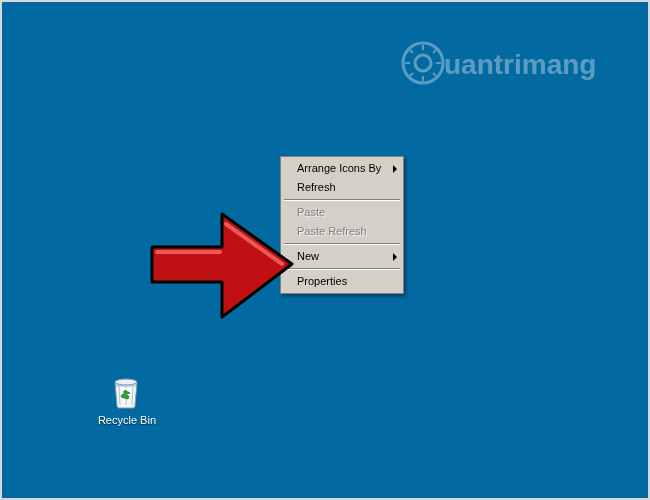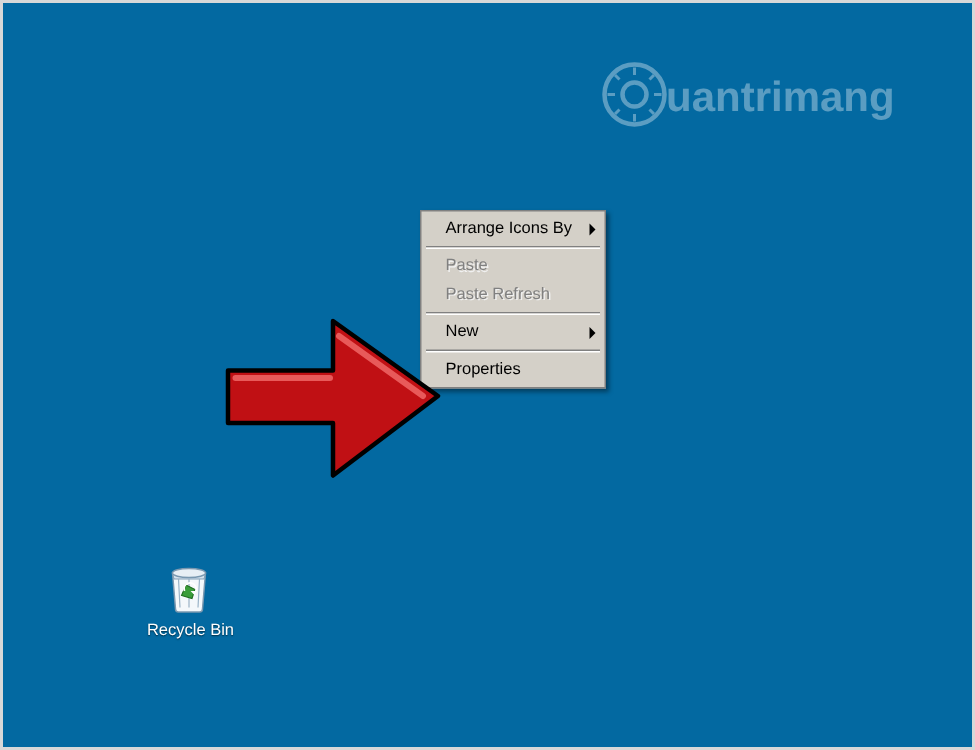--- a/index.html
+++ b/index.html
@@ -39,21 +39,21 @@
   position: relative;
 }
 .desktop-icon .label {
   color: #fff;
   font-size: 11px;
   text-shadow: 0 1px 1px rgba(0,0,0,0.6);
 }
 .context-menu {
   position: absolute;
   left: 278px;
-  top: 138px;
+  top: 154px;
   width: 124px;
   background: #d4d0c8;
   border: 1px solid #808080;
   box-shadow: 2px 2px 3px rgba(0,0,0,0.4);
   padding: 2px;
 }
 .menu-item {
   padding: 3px 14px 3px 14px;
   position: relative;
   color: #000;
@@ -128,20 +128,23 @@
       </svg>
     </div>
     <div class="label">Recycle Bin</div>
   </div>
 
   <div class="context-menu">
     <div class="menu-item">
       <span>Arrange Icons By</span>
       <span class="submenu-arrow"></span>
     </div>
+    <div class="menu-item">
+      <span>Refresh</span>
+    </div>
     <div class="menu-sep"></div>
     <div class="menu-item disabled">
       <span>Paste</span>
     </div>
     <div class="menu-item disabled">
       <span>Paste Refresh</span>
     </div>
     <div class="menu-sep"></div>
     <div class="menu-item">
       <span>New</span>

